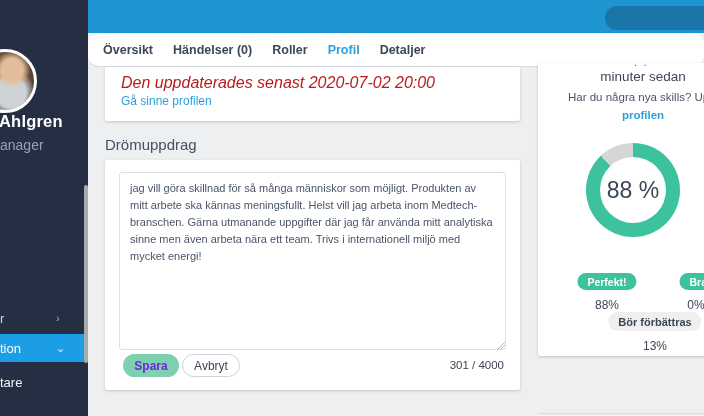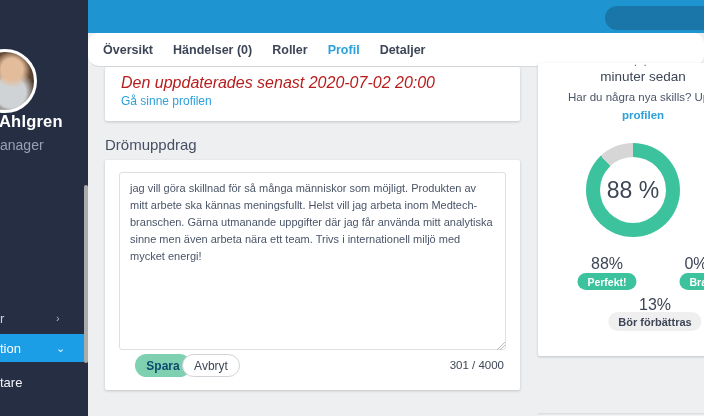--- a/index.html
+++ b/index.html
@@ -51,34 +51,34 @@
   .card-dream { left:105px; top:160px; width:415px; height:230px; }
   .dream-textarea { position:absolute; left:14px; top:12px; width:387px; height:178px; resize:none;
                     border:1px solid #dddfe2; border-radius:3px; padding:7px 10px;
                     font-family:"Liberation Sans", sans-serif; font-size:11px; line-height:1.55;
                     color:#4a5568; outline:none; overflow:hidden; }
   .resize-handle { position:absolute; left:392px; top:182px; width:8px; height:8px;
                    background:linear-gradient(135deg, transparent 0 45%, #b9bcc0 45% 52%, transparent 52% 68%, #b9bcc0 68% 75%, transparent 75%); }
   .btn { position:absolute; top:194px; height:23px; border-radius:12px; font-size:12px; font-weight:700;
          display:flex; align-items:center; justify-content:center; cursor:pointer; border:none;
          font-family:"Liberation Sans", sans-serif; }
-  .btn-save { left:30px; width:56px; background:#7fd0b1; color:#0c4a6e; }
+  .btn-save { left:18px; width:56px; background:#7fd0b1; color:#6d28d9; }
   .btn-cancel { left:77px; width:58px; background:#ffffff; color:#3d4656; border:1px solid #cfd2d6; font-weight:400; }
   .char-counter { position:absolute; right:16px; top:199px; font-size:11.5px; color:#3d4656; }
 
   
   .card-skills { left:538px; top:63px; width:210px; height:293px; }
   .clipped-remnant { position:absolute; left:96px; top:-6px; font-size:10px; letter-spacing:7px; color:#4a5568; }
   .skills-line2 { position:absolute; left:0; top:6px; width:210px; text-align:center; font-size:13.5px; color:#3d4656; }
   .skills-prompt { position:absolute; left:30px; top:28px; white-space:nowrap; font-size:11.5px; color:#4a5568; }
   .skills-link { position:absolute; left:0; top:46px; width:210px; text-align:center; font-size:11.5px; font-weight:700; color:#2da0da; cursor:pointer; }
   .donut { position:absolute; left:48px; top:80px; width:94px; height:94px; border-radius:50%; }
   .donut-hole { position:absolute; inset:14px; border-radius:50%; background:#ffffff;
                 display:flex; align-items:center; justify-content:center; font-size:23px; color:#3d4656; }
-  .stat-val { position:absolute; font-size:16px; color:#3d4656; transform:translateX(-50%); }
+  .stat-val { position:absolute; font-size:12px; color:#3d4656; transform:translateX(-50%);margin-top:43px; }
   .badge { position:absolute; height:17px; border-radius:9px; padding:0 10px; display:flex; align-items:center;
            font-size:10.5px; font-weight:700; transform:translateX(-50%); white-space:nowrap; }
   .badge.green { background:#3cc29c; color:#ffffff; }
   .badge.gray { background:#efeff0; color:#3d4656; font-weight:400; font-size:11px; height:19px; border-radius:10px; }
 
   .next-card-edge { position:absolute; left:538px; top:413px; width:166px; height:3px;
                     background:linear-gradient(#d8d9da, #f7f7f7); }
 </style>
 </head>
 <body>

